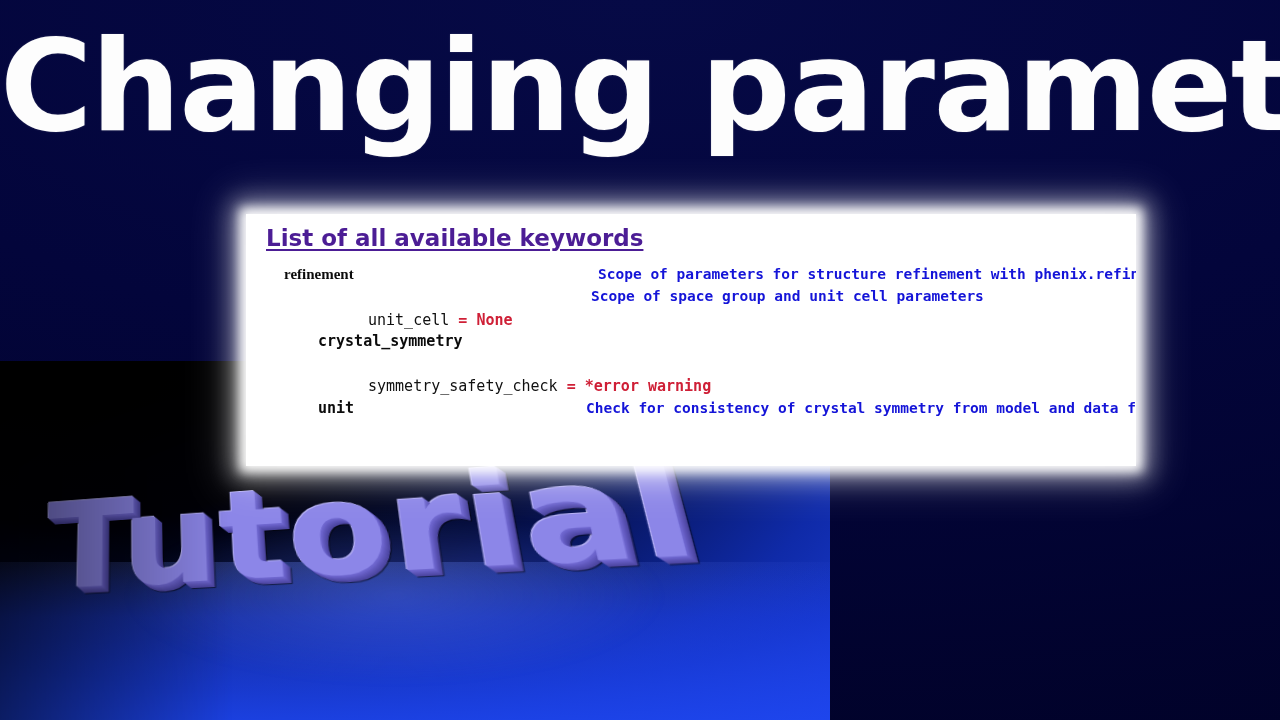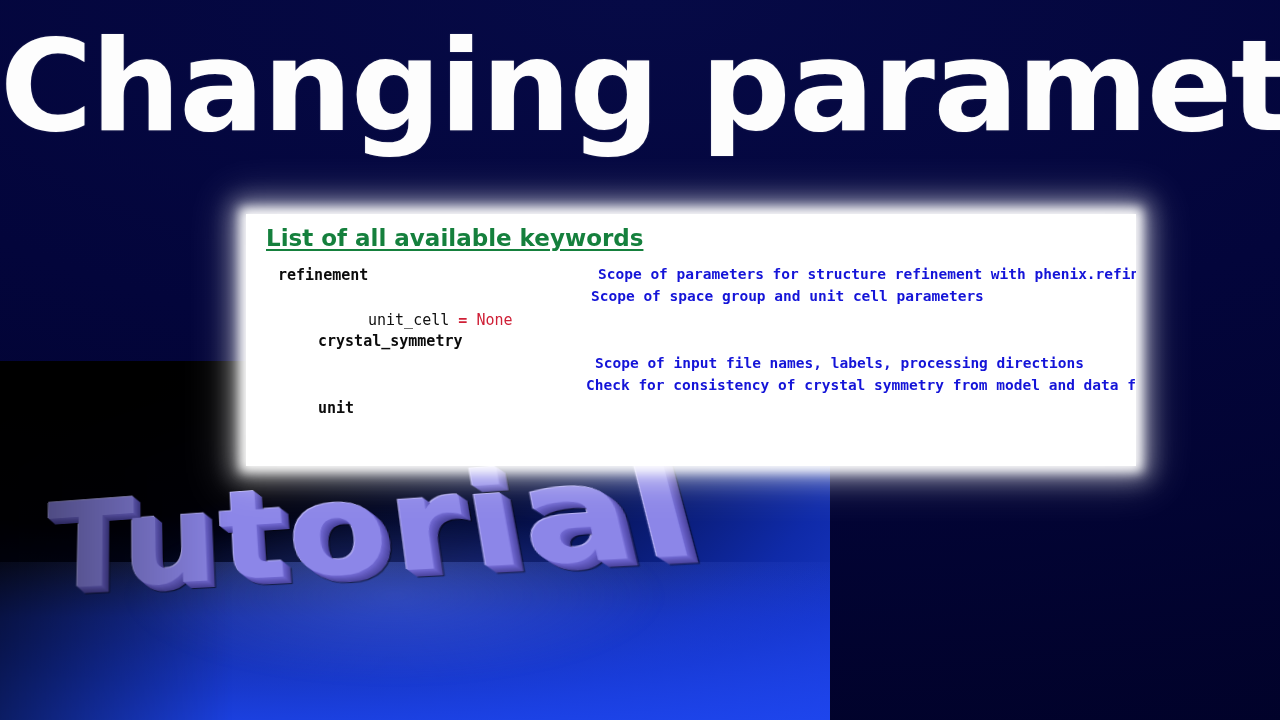--- a/index.html
+++ b/index.html
@@ -136,21 +136,21 @@
       0 0 40px 18px rgba(255,255,255,.22);
     overflow: hidden;
   }
   .panel-heading {
     position: absolute;
     left: 20px;
     top: 11px;
     font-family: "DejaVu Sans", sans-serif;
     font-weight: 700;
     font-size: 23px;
-    color: #15803d;
+    color: #4c1d95;
     text-decoration: underline;
     text-underline-offset: 3px;
     text-decoration-thickness: 2px;
     white-space: nowrap;
   }
 
   .code {
     position: absolute;
     left: 0;
     top: 52px;
@@ -172,37 +172,37 @@
   }
   .param {
     position: absolute;
     white-space: pre;
     font-family: "DejaVu Sans Mono", monospace;
     color: #101010;
     font-size: 15px;
   }
   .val {
     color: #cf1f36;
-    font-weight: 400;
+    font-weight: 700;
   }
   .eq {
     color: #cf1f36;
     font-weight: 700;
   }
   .doc {
     position: absolute;
     white-space: pre;
     font-family: "DejaVu Sans Mono", monospace;
     font-weight: 700;
     color: #1414d8;
     font-size: 14.5px;
   }
 
   
-  .i0 { left: 32px; }
+  .i0 { left: 38px; font-family: Liberation Serif, serif; }
   .i1 { left: 72px; margin-top: 44px; }
   .i2 { left: 122px; }
 </style>
 </head>
 <body>
 
 <div id="slide">
 
   <div class="bg"></div>
 
@@ -231,21 +231,23 @@
         <div class="code-row">
           <span class="kw i1">crystal_symmetry</span>
           <span class="doc" style="left: 345px;">Scope of space group and unit cell parameters</span>
         </div>
         <div class="code-row">
           <span class="param i2"><span>unit_cell</span><span class="eq"> = </span><span class="val">None</span></span>
         </div>
         <div class="code-row"></div>
         <div class="code-row">
           <span class="kw i1">unit</span>
-          <span class="doc" style="left: 349px;">Scope of input file names, labels, processing directions</span>
+        </div>
+        <div class="code-row">
+          <span class="param i2"><span>symmetry_safety_check</span><span class="eq"> = </span><span class="val">*error warning</span></span>
         </div>
         <div class="code-row">
           <span class="doc" style="left: 340px;">Check for consistency of crystal symmetry from model and data files</span>
         </div>
       </div>
   </div>
 
 </div>
 
 </body></html>

